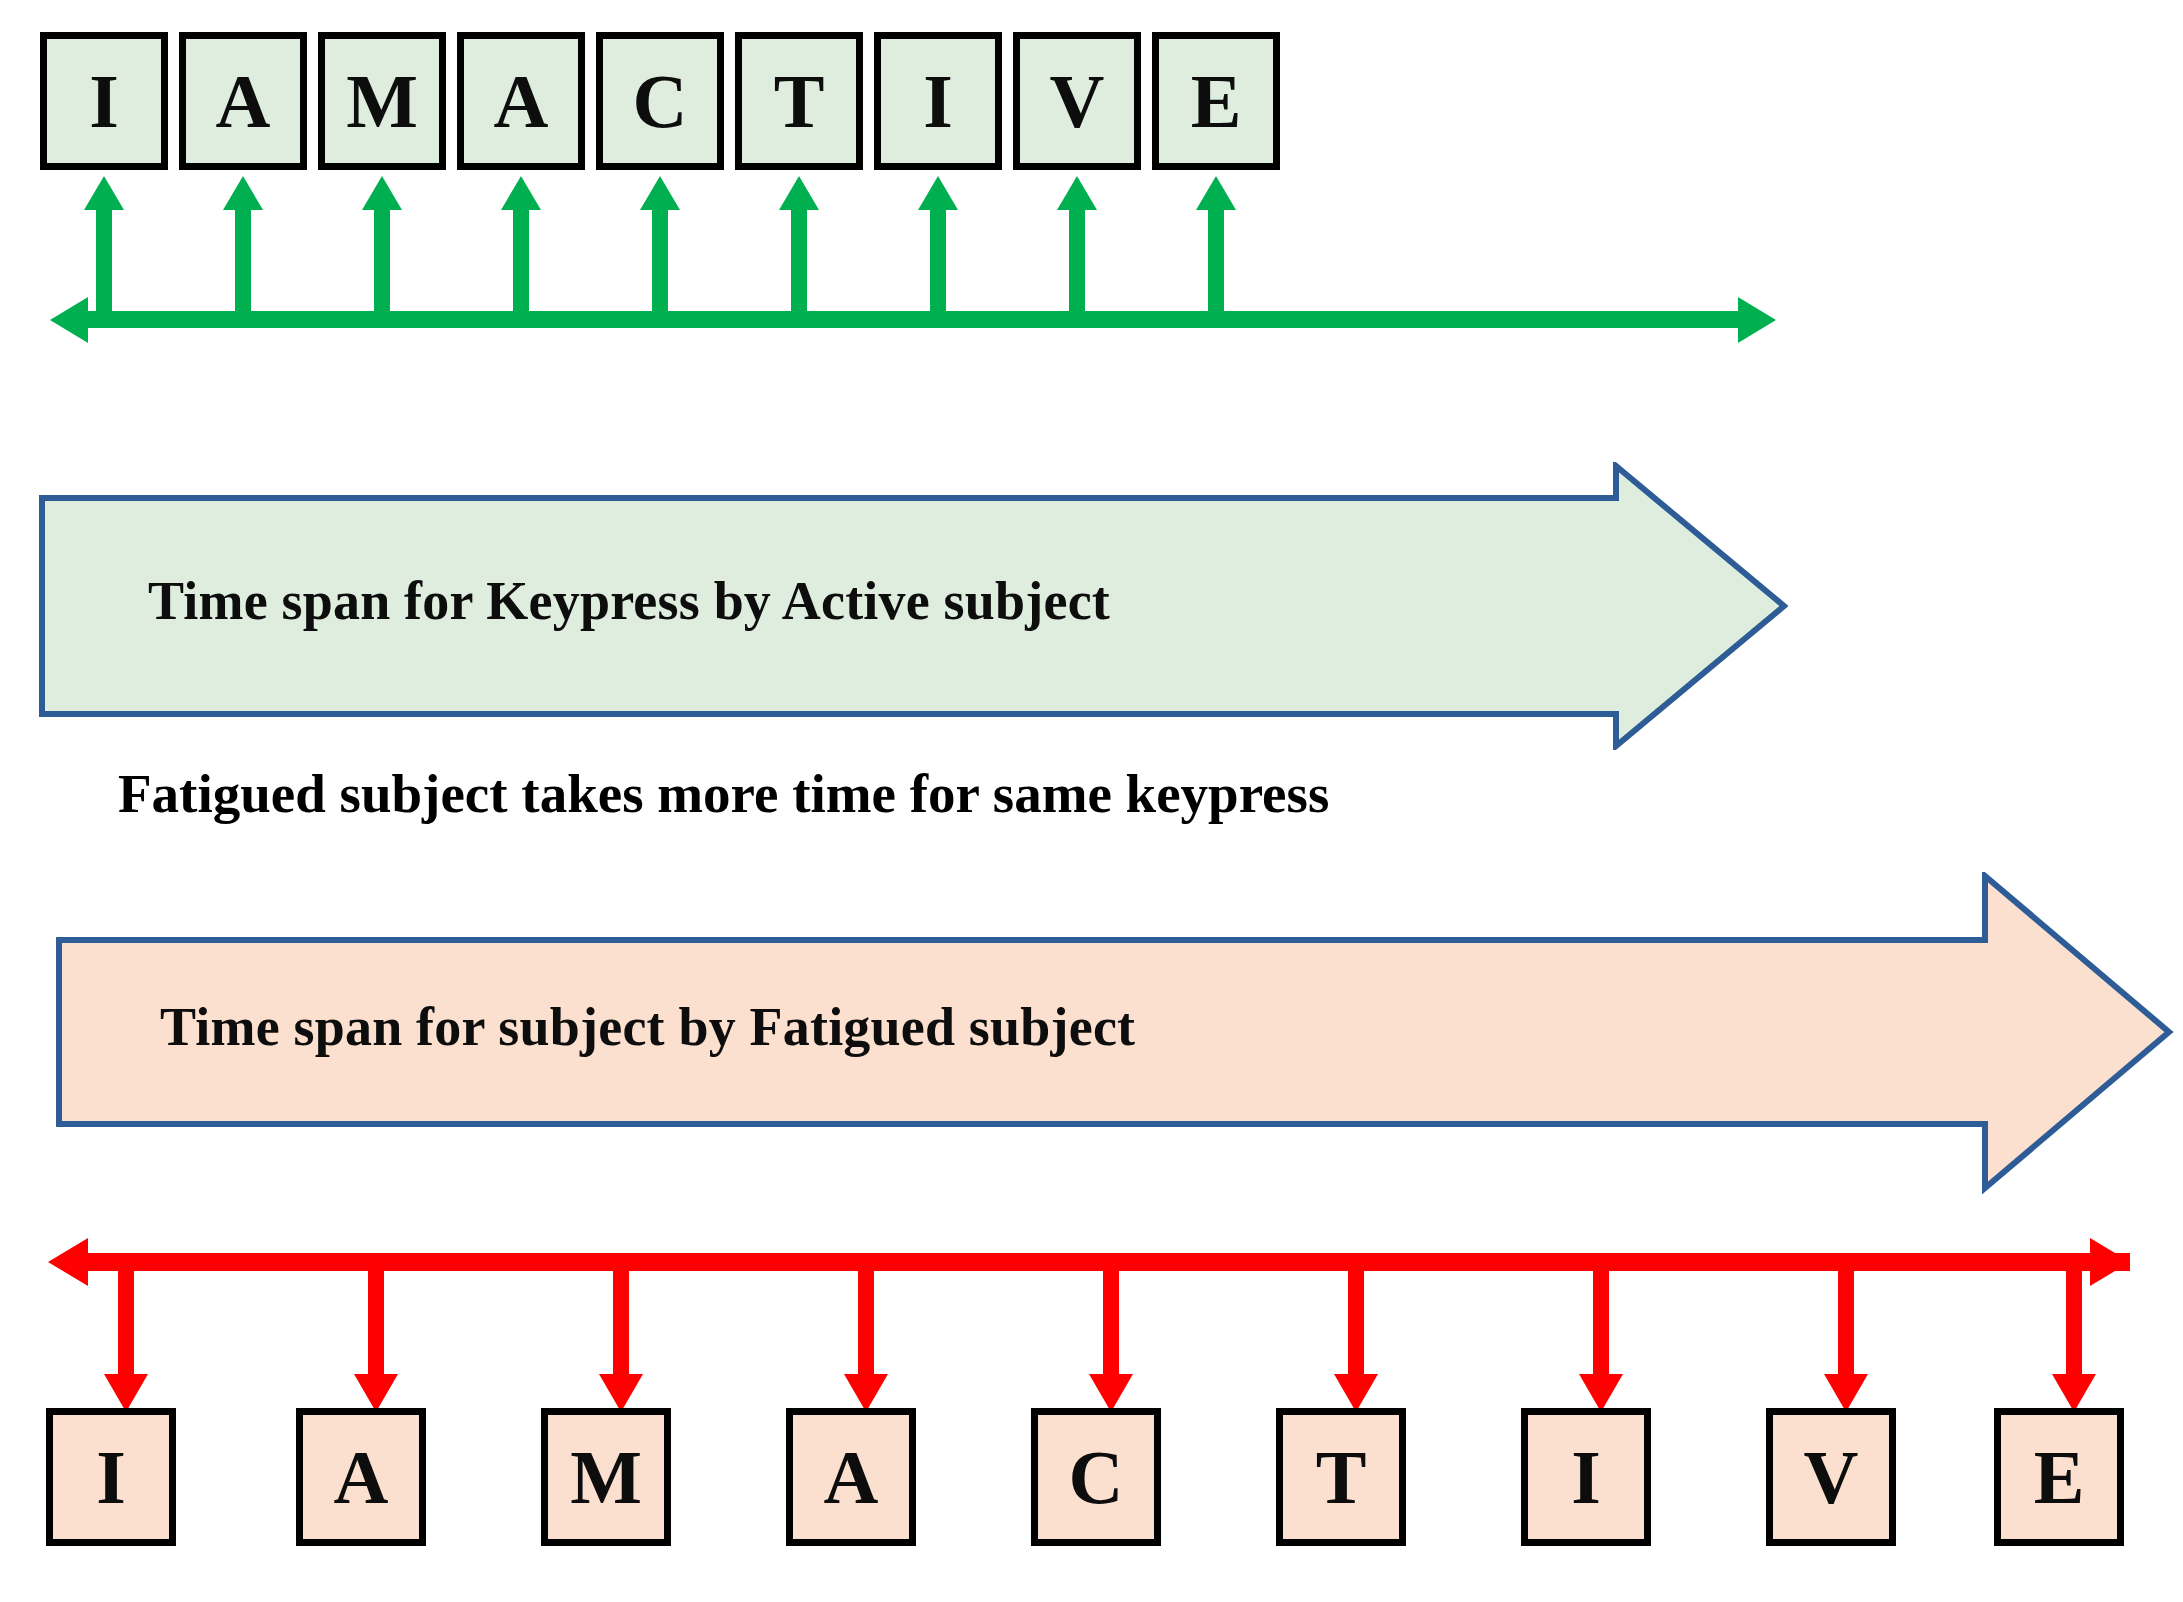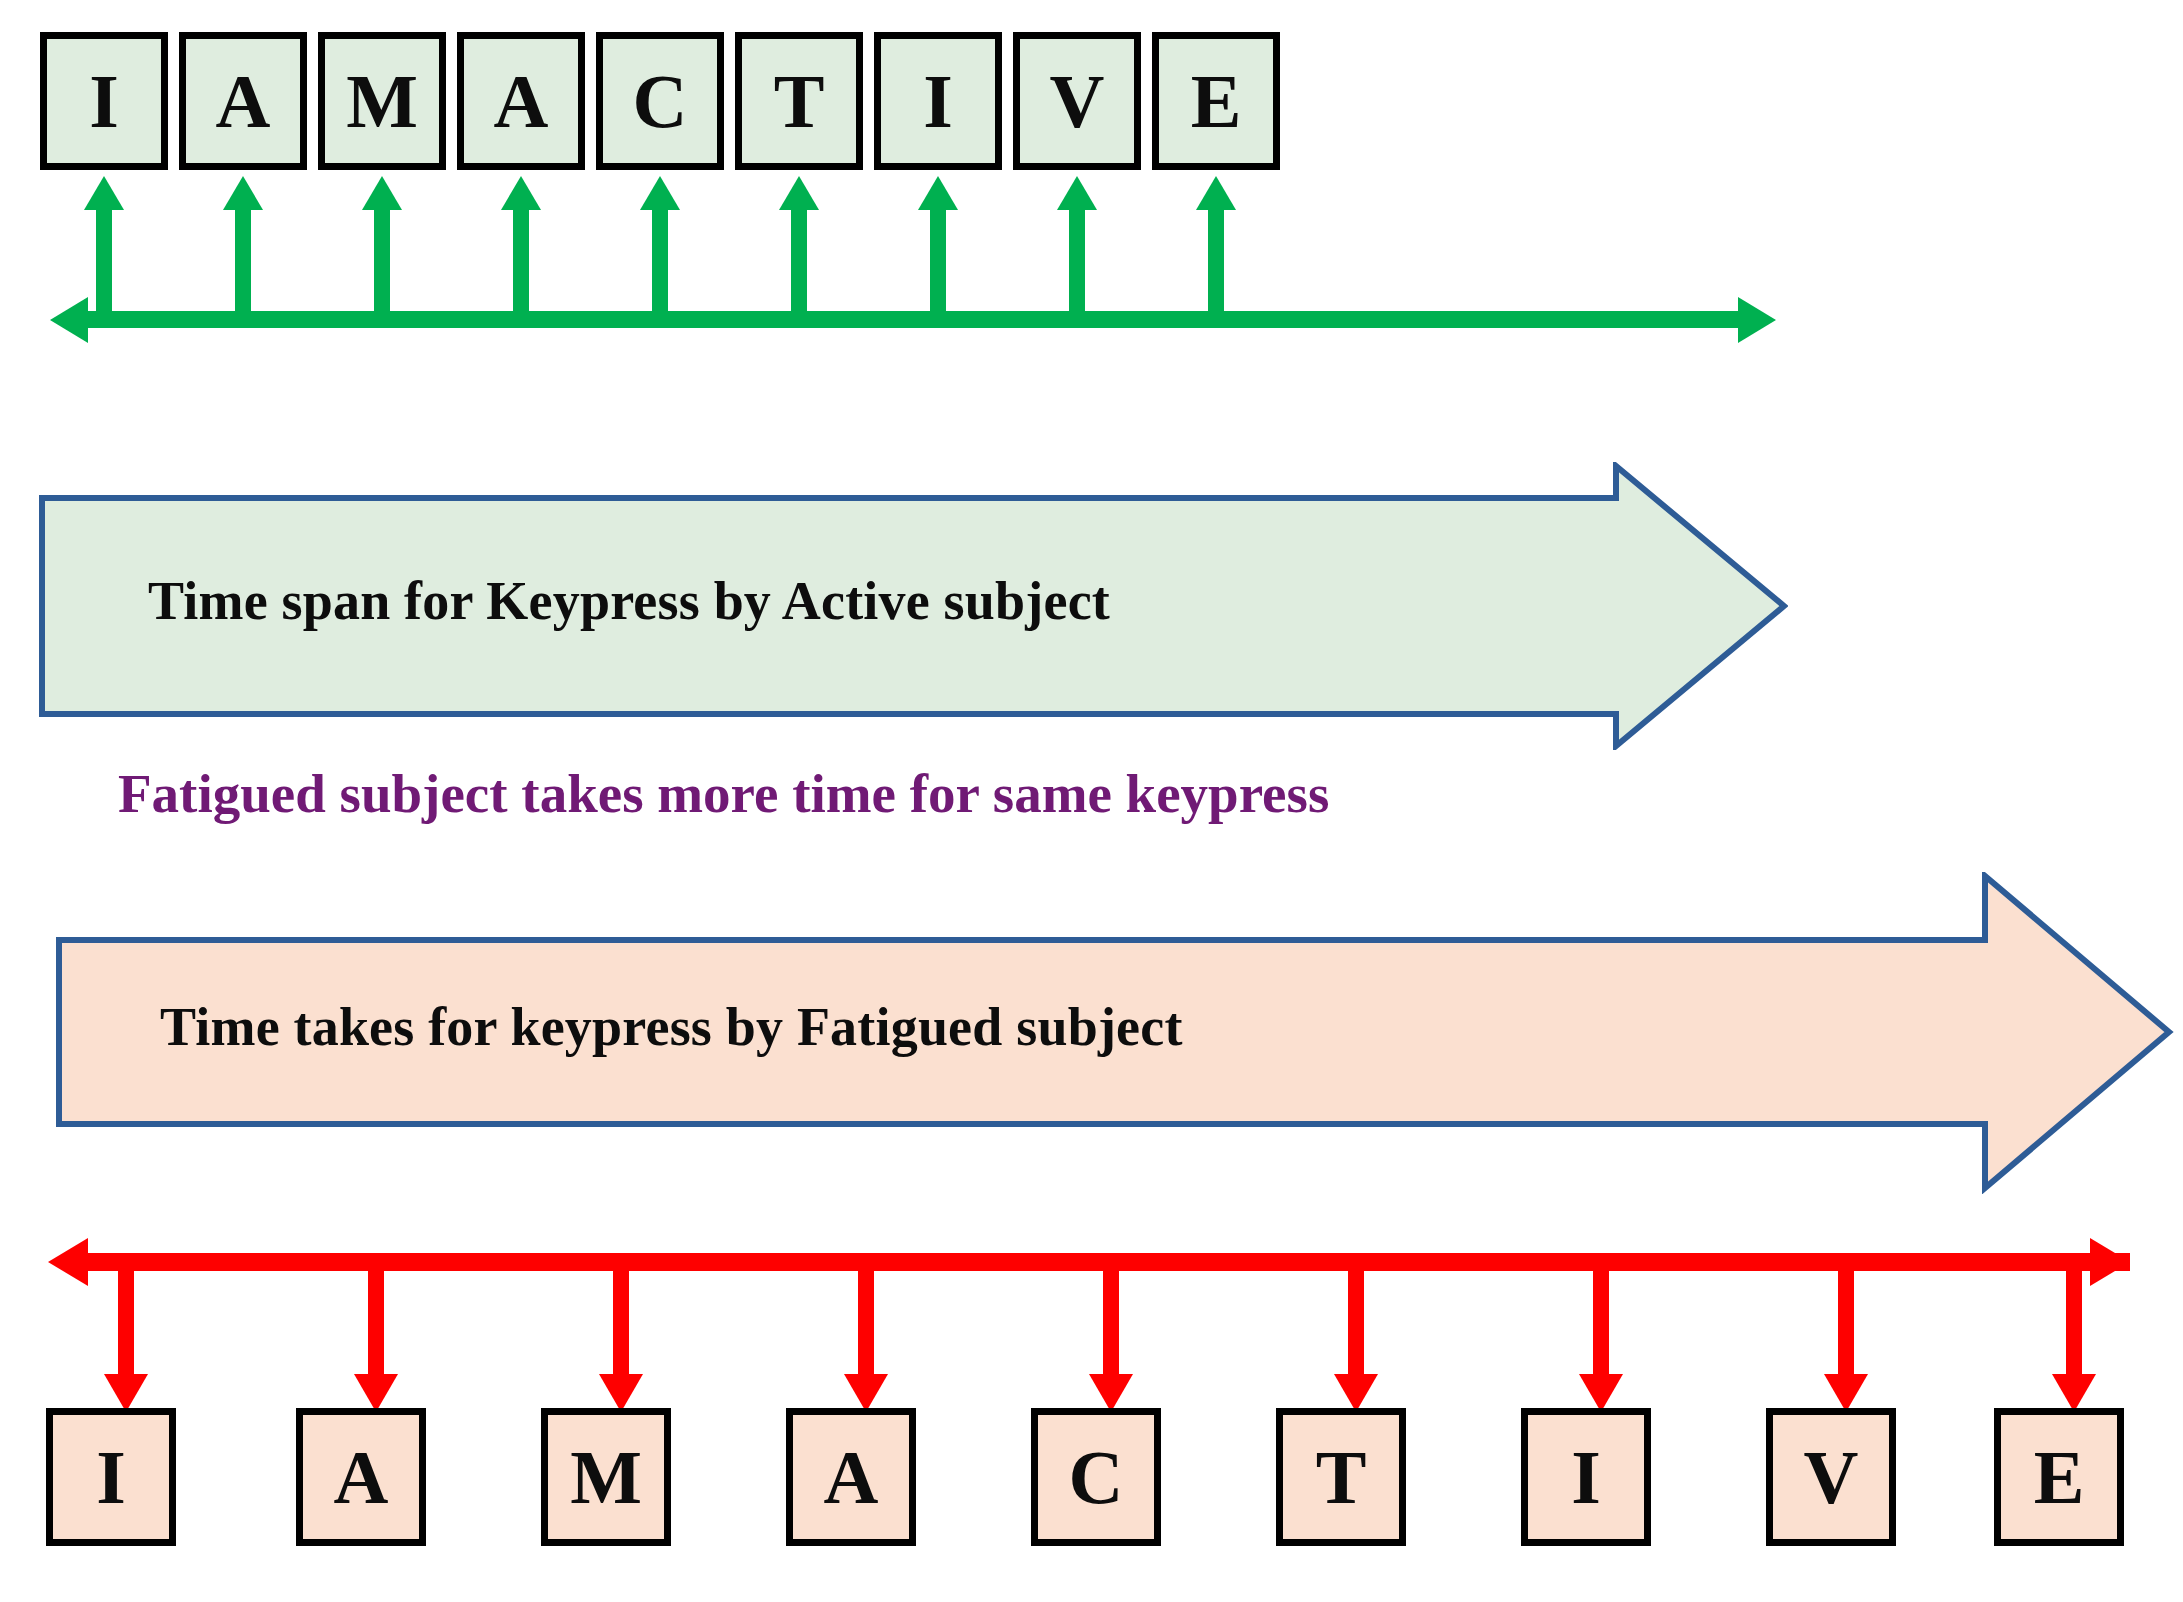--- a/index.html
+++ b/index.html
@@ -135,21 +135,21 @@
     color: #0d0d0d;
     white-space: nowrap;
     letter-spacing: 0.2px;
   }
 
   
   .caption {
     position: absolute;
     font-weight: bold;
     font-size: 55px;
-    color: #701a75;
+    color: #000000;
     white-space: nowrap;
   }
 </style>
 </head>
 <body>
 
 <div id="canvas">
 
   <div class="letter-row" style="top:32px;">
     <div class="letter-box top" style="left:40px;">
@@ -211,21 +211,21 @@
     </svg>
     <span class="banner-label" style="left:110px; top:108px;">Time span for Keypress by Active subject</span>
   </div>
 
   <div class="caption" style="left:118px; top:762px;">Fatigued subject takes more time for same keypress</div>
 
   <div class="banner" style="left:55px; top:872px;">
     <svg width="2120" height="322" viewBox="0 0 2120 322" xmlns="http://www.w3.org/2000/svg">
       <polygon points="4,68 1930,68 1930,4 2114,160 1930,316 1930,252 4,252" fill="#fbe0d0" stroke="#2e5c96" stroke-width="6" stroke-linejoin="miter"></polygon>
     </svg>
-    <span class="banner-label" style="left:105px; top:124px;">Time takes for keypress by Fatigued subject</span>
+    <span class="banner-label" style="left:105px; top:124px;">Time span for subject by Fatigued subject</span>
   </div>
 
   <div class="axis-red" style="left:88px; top:1253px; width:2042px;"></div>
   <div class="axis-head-left-red" style="left:48px;   top:1238px;"></div>
   <div class="axis-head-right-red" style="left:2090px; top:1238px;"></div>
 
   <div class="tick-down" style="left:118px;  top:1262px; height:118px;"></div>
   <div class="tick-down" style="left:368px;  top:1262px; height:118px;"></div>
   <div class="tick-down" style="left:613px;  top:1262px; height:118px;"></div>
   <div class="tick-down" style="left:858px;  top:1262px; height:118px;"></div>

